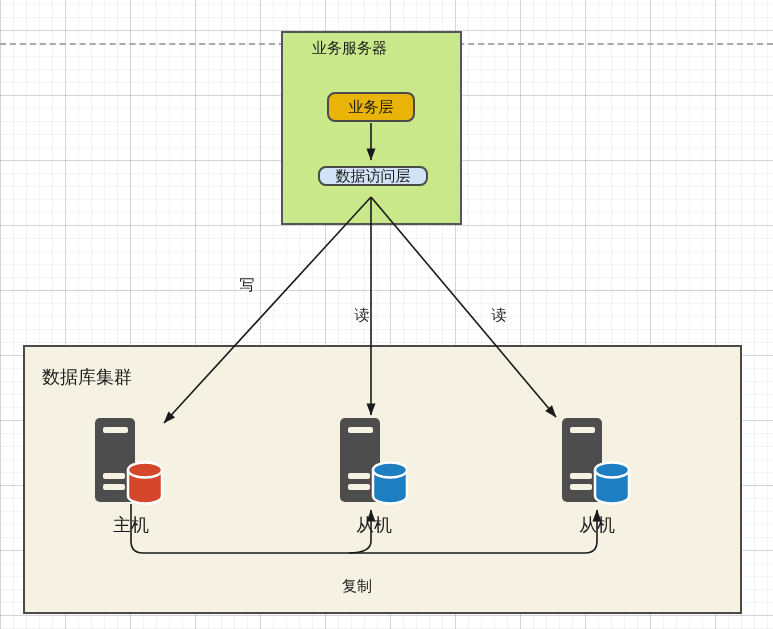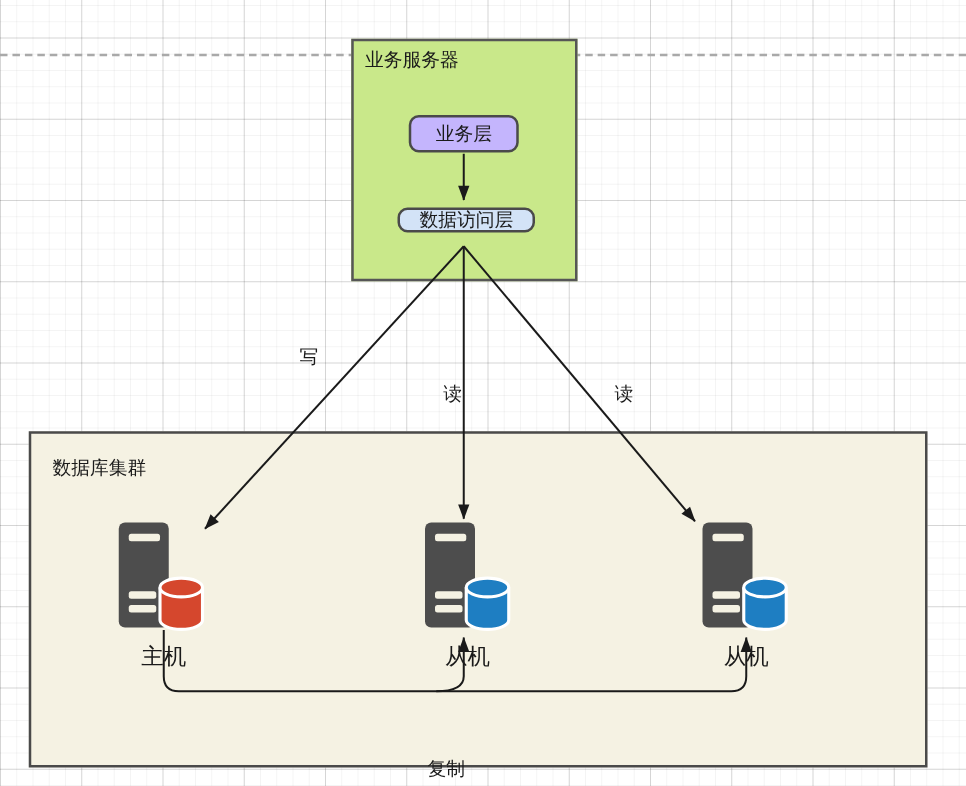--- a/index.html
+++ b/index.html
@@ -24,38 +24,39 @@
     left: 0; top: 43px; width: 773px; height: 0;
     border-top: 2px dashed #a9a9a9;
     z-index: 1;
   }
 
   .group-box { z-index: 2; }
   #business-server {
     left: 281px; top: 31px; width: 181px; height: 194px;
     background: #c9e88a;
     border: 2px solid #565656;
+    padding-left: 20px;
   }
   #business-server .group-title { padding: 6px 0 0 9px; font-size: 15px; }
 
   #cluster {
     left: 23px; top: 345px; width: 719px; height: 269px;
     background: #f5f2e3;
     border: 2px solid #4a4a4a;
   }
-  #cluster .group-title { padding: 18px 0 0 17px; font-size: 15px; }
+  #cluster .group-title { padding: 18px 0 0 17px; font-size: 18px; }
 
   .node-box {
     z-index: 3;
     border: 2px solid #4a4a4a;
     border-radius: 8px;
     display: flex; align-items: center; justify-content: center;
     font-size: 15px;
   }
-  #business-layer  { left: 327px; top: 92px;  width: 88px;  height: 30px; background: #c4b5fd; }
+  #business-layer  { left: 327px; top: 92px;  width: 88px;  height: 30px; background: #eab308; }
   #data-access-layer { left: 318px; top: 166px; width: 110px; height: 20px; background: #d3e3f7; }
 
   .server { z-index: 4; width: 72px; height: 92px; }
 
   #overlay { left: 0; top: 0; z-index: 5; pointer-events: none; }
   #overlay .edge { stroke: #1a1a1a; stroke-width: 1.6; fill: none; }
 
   .node-label {
     z-index: 6; width: 84px; text-align: center; font-size: 18px;
   }
@@ -134,17 +135,17 @@
   <line class="edge" x1="371" y1="197" x2="164" y2="423" marker-end="url(#arrow)"></line>
   <line class="edge" x1="371" y1="197" x2="371" y2="415" marker-end="url(#arrow)"></line>
   <line class="edge" x1="371" y1="197" x2="556" y2="417" marker-end="url(#arrow)"></line>
   <path class="edge" d="M131 504 L131 541 Q131 553 143 553 L585 553 Q597 553 597 541 L597 510" marker-end="url(#arrow)"></path>
   <path class="edge" d="M349 553 Q371 553 371 541 L371 510" marker-end="url(#arrow)"></path>
 </svg>
 
 <div class="abs edge-label" style="left:225px; top:276px;">写</div>
 <div class="abs edge-label" style="left:340px; top:306px;">读</div>
 <div class="abs edge-label" style="left:477px; top:306px;">读</div>
-<div class="abs edge-label" id="label-replicate" style="left:327px; top:606px;">复制</div>
+<div class="abs edge-label" id="label-replicate" style="left:327px; top:577px;">复制</div>
 
 <div class="abs node-label" style="left:89px; top:513px;">主机</div>
 <div class="abs node-label" style="left:332px; top:513px;">从机</div>
 <div class="abs node-label" style="left:555px; top:513px;">从机</div>
 
 </body></html>

